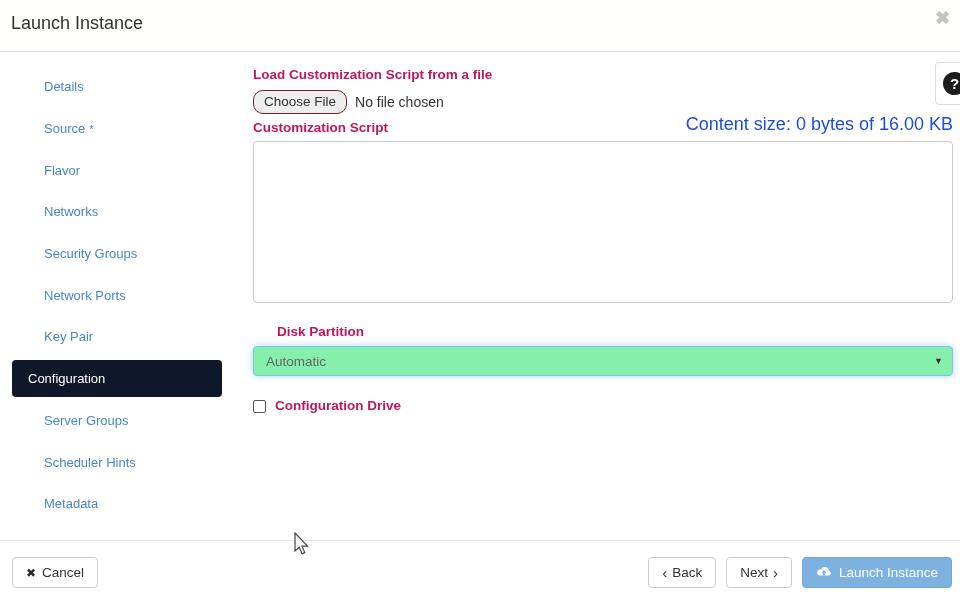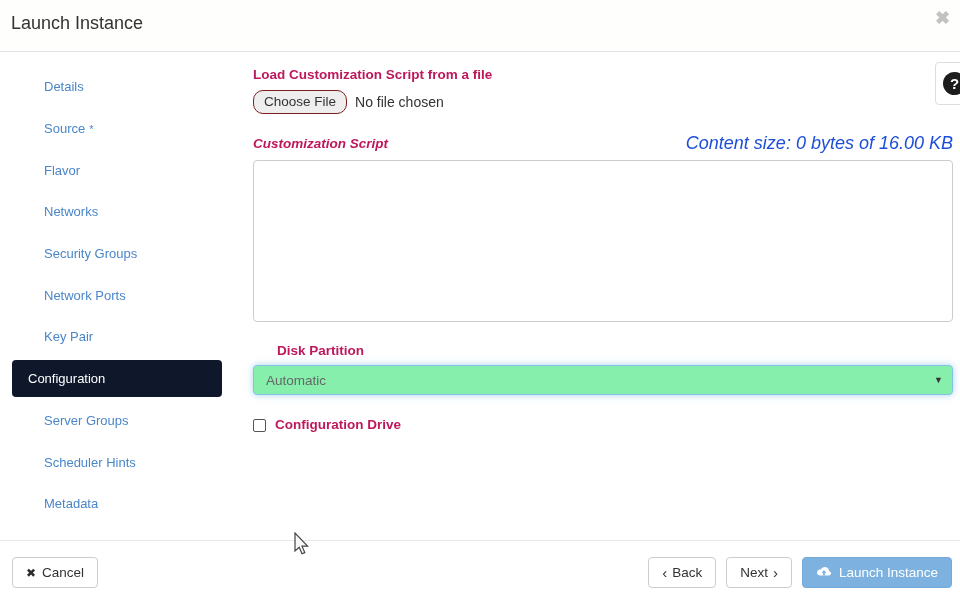--- a/index.html
+++ b/index.html
@@ -61,21 +61,21 @@
   .file-label { margin-top:15px; }
   .file-row { margin-top:8px; display:flex; align-items:center; }
   .choose-file-btn {
     font-family:"Liberation Sans", sans-serif;
     font-size:13.5px; color:#333;
     background:#eee; border:1px solid #7f1d1d; border-radius:10px;
     padding:3px 10px 4px 10px; cursor:pointer;
   }
   .file-status { margin-left:8px; font-size:14px; color:#333; }
   .script-header {
-    margin-top:19px; display:flex; justify-content:space-between; align-items:center;font-style:italic;
+    display:flex; justify-content:space-between; align-items:flex-end;
   }
   .content-size { font-size:18px; color:#1d4ed8; font-weight:normal; }
   .script-area {
     margin-top:6px; width:700px; height:162px; resize:none;
     border:1px solid #ccc; border-radius:4px; background:#fff;
     font-family:"Liberation Sans", sans-serif; font-size:13px; padding:6px 10px;
     outline:none; display:block;
   }
   .disk-label { margin-top:21px;padding-left:24px; }
   .select-box {

